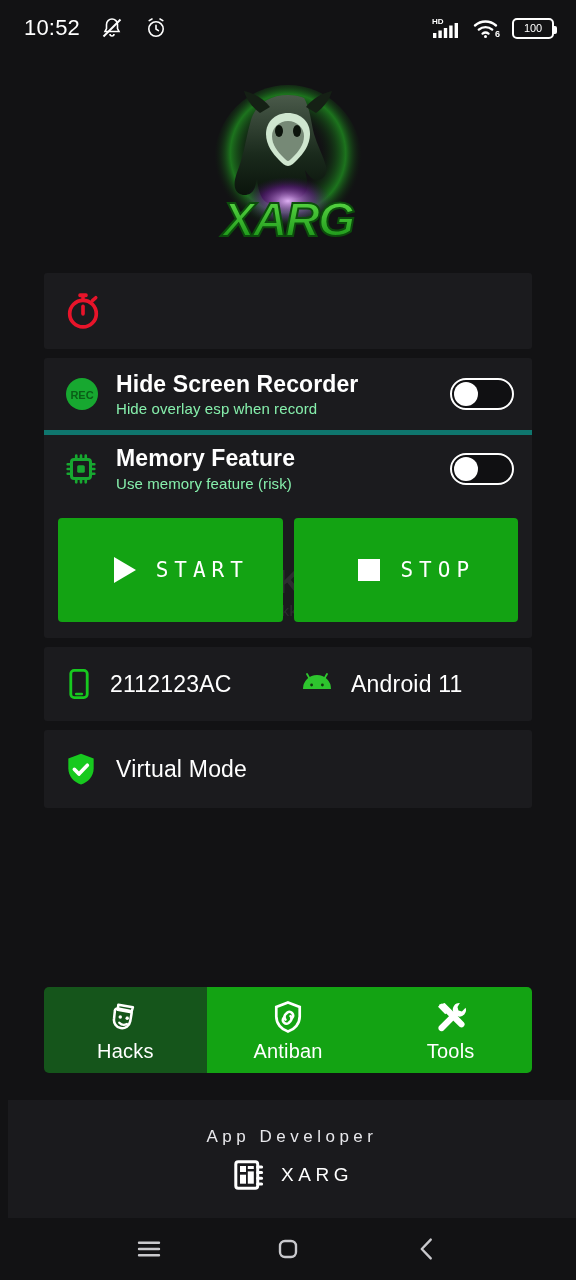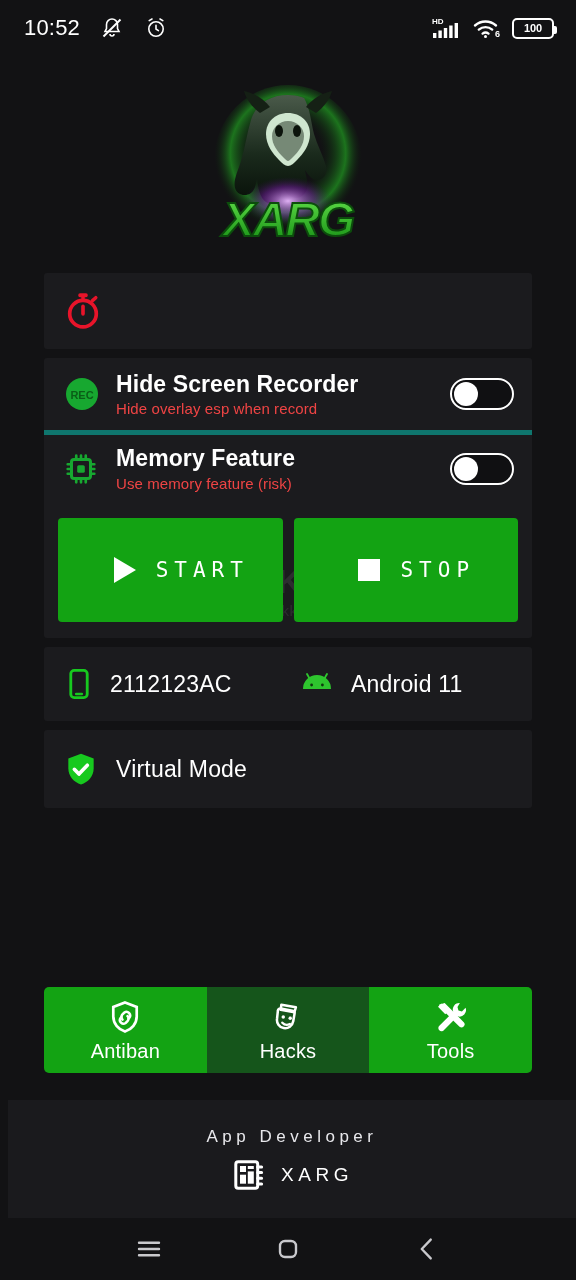--- a/index.html
+++ b/index.html
@@ -24,21 +24,21 @@
 
   .batt {
     position:relative; width:42px; height:21px;
     border:2px solid #fff; border-radius:5px;
     display:flex; align-items:center; justify-content:center;
   }
   .batt:after{
     content:""; position:absolute; right:-5px; top:6px;
     width:3px; height:8px; background:#fff; border-radius:0 2px 2px 0;
   }
-  .batt span { font-size:11px; font-weight:700; color:#fff; line-height:1; letter-spacing:-.2px;}
+  .batt span { font-size:11px; font-weight:400; color:#fff; line-height:1; letter-spacing:-.2px;}
 
   
   .logo-wrap{
     height:215px; display:flex; align-items:center; justify-content:center;
     margin-top:2px;
   }
   .logo { position:relative; width:185px; height:185px; }
 
   
   .card{
@@ -46,21 +46,21 @@
     overflow:hidden;
   }
   .card + .card { margin-top:9px; }
 
   .row{ display:flex; align-items:center; padding:0 18px; min-height:72px; }
   .row + .row { border-top:5px solid #0f766e; }
 
   .row-icon{ width:54px; flex:0 0 54px; display:flex; align-items:center; }
   .row-text{ flex:1; min-width:0; }
   .row-title{ color:#fff; font-size:23px; font-weight:600; letter-spacing:.1px; line-height:1.15; }
-  .row-sub{ color:#ef4444; font-size:15px; margin-top:3px; letter-spacing:.1px; }
+  .row-sub{ color:#86efac; font-size:15px; margin-top:3px; letter-spacing:.1px; }
 
   
   .timer-row{ min-height:76px; }
 
   
   .toggle{
     width:64px; height:32px; border:2px solid #ffffff; border-radius:18px;
     background:#101012; position:relative; flex:0 0 64px;
   }
   .toggle .knob{
@@ -320,37 +320,37 @@
         <svg width="38" height="38" viewBox="0 0 24 24">
           <path d="M12 2.4 20 5.4v6.2c0 5-3.4 8.8-8 10.2-4.6-1.4-8-5.2-8-10.2V5.4z" fill="#17c91f"></path>
           <path d="m7.8 12.2 2.9 3 5.3-5.6" fill="none" stroke="#fff" stroke-width="2.3" stroke-linecap="round" stroke-linejoin="round"></path>
         </svg>
       </div>
       <div class="vtxt">Virtual Mode</div>
     </div>
   </div>
 
   <div class="tabbar">
-    <div class="tab">
-      <svg width="38" height="38" viewBox="0 0 24 24">
-        <path d="M12 2.8 19.4 5.6v5.9c0 4.7-3.1 8.3-7.4 9.7-4.3-1.4-7.4-5-7.4-9.7V5.6z" fill="none" stroke="#fff" stroke-width="1.7"></path>
-        <path d="M10.4 13.6a2.3 2.3 0 0 1 0-3.2l1.2-1.2a2.3 2.3 0 0 1 3.2 3.2l-.6.6" fill="none" stroke="#fff" stroke-width="1.6" stroke-linecap="round"></path>
-        <path d="M13.6 11.4a2.3 2.3 0 0 1 0 3.2l-1.2 1.2a2.3 2.3 0 0 1-3.2-3.2l.6-.6" fill="none" stroke="#fff" stroke-width="1.6" stroke-linecap="round"></path>
-      </svg>
-      <span class="tlbl">Antiban</span>
-    </div>
     <div class="tab active">
       <svg width="38" height="38" viewBox="0 0 24 24">
         <path d="M7.8 4.2 17 5.8l-1 3.2-8.6-1.5z" fill="none" stroke="#fff" stroke-width="1.6" stroke-linejoin="round"></path>
         <path d="M5.6 8.2c0-1 .9-1.7 1.9-1.5l7.2 1.3c1 .2 1.6 1.1 1.4 2.1l-.8 4.6c-.5 2.9-3.2 4.8-6 4.3s-4.7-3.2-4.2-6.1z" fill="none" stroke="#fff" stroke-width="1.6"></path>
         <circle cx="9" cy="12" r="1.1" fill="#fff"></circle>
         <circle cx="13.4" cy="12.8" r="1.1" fill="#fff"></circle>
         <path d="M8.4 15.6c1.3 1.4 3.2 1.7 4.8.8" fill="none" stroke="#fff" stroke-width="1.5" stroke-linecap="round"></path>
       </svg>
       <span class="tlbl">Hacks</span>
+    </div>
+    <div class="tab">
+      <svg width="38" height="38" viewBox="0 0 24 24">
+        <path d="M12 2.8 19.4 5.6v5.9c0 4.7-3.1 8.3-7.4 9.7-4.3-1.4-7.4-5-7.4-9.7V5.6z" fill="none" stroke="#fff" stroke-width="1.7"></path>
+        <path d="M10.4 13.6a2.3 2.3 0 0 1 0-3.2l1.2-1.2a2.3 2.3 0 0 1 3.2 3.2l-.6.6" fill="none" stroke="#fff" stroke-width="1.6" stroke-linecap="round"></path>
+        <path d="M13.6 11.4a2.3 2.3 0 0 1 0 3.2l-1.2 1.2a2.3 2.3 0 0 1-3.2-3.2l.6-.6" fill="none" stroke="#fff" stroke-width="1.6" stroke-linecap="round"></path>
+      </svg>
+      <span class="tlbl">Antiban</span>
     </div>
     <div class="tab">
       <svg width="38" height="38" viewBox="0 0 24 24">
         <path d="M4.4 4.2 8 3.2l9.6 9.6 2.6 2.6a2 2 0 0 1-2.8 2.8l-2.6-2.6L5.2 6 4.4 4.2z" fill="#fff" transform="rotate(0 12 12)"></path>
         <path d="M19.8 4.2a4.3 4.3 0 0 0-5.6 5.4L4.6 19.2a1.9 1.9 0 0 0 2.6 2.6l9.6-9.6a4.3 4.3 0 0 0 5.4-5.6l-2.5 2.5-2.3-.6-.6-2.3z" fill="#fff" opacity="0"></path>
         <path d="M17.6 3.2a4.1 4.1 0 0 0-4.2 5.6L4.8 17.4a2 2 0 1 0 2.8 2.8l8.6-8.6a4.1 4.1 0 0 0 5-5.4l-2.3 2.3-2.2-.6-.6-2.2z" fill="#fff"></path>
         <path d="M4.6 4.6 7.4 3.6l12 12.4a1.9 1.9 0 0 1-2.6 2.6L4.2 7.2z" fill="#fff" opacity="0"></path>
         <path d="M3.8 5.6 6 3.4l4.6 4.6-2.2 2.2z" fill="#fff"></path>
         <path d="M8.6 10.6 10.8 8.4l9.4 9.4a1.6 1.6 0 0 1-2.2 2.2z" fill="#fff" opacity="0"></path>
       </svg>

